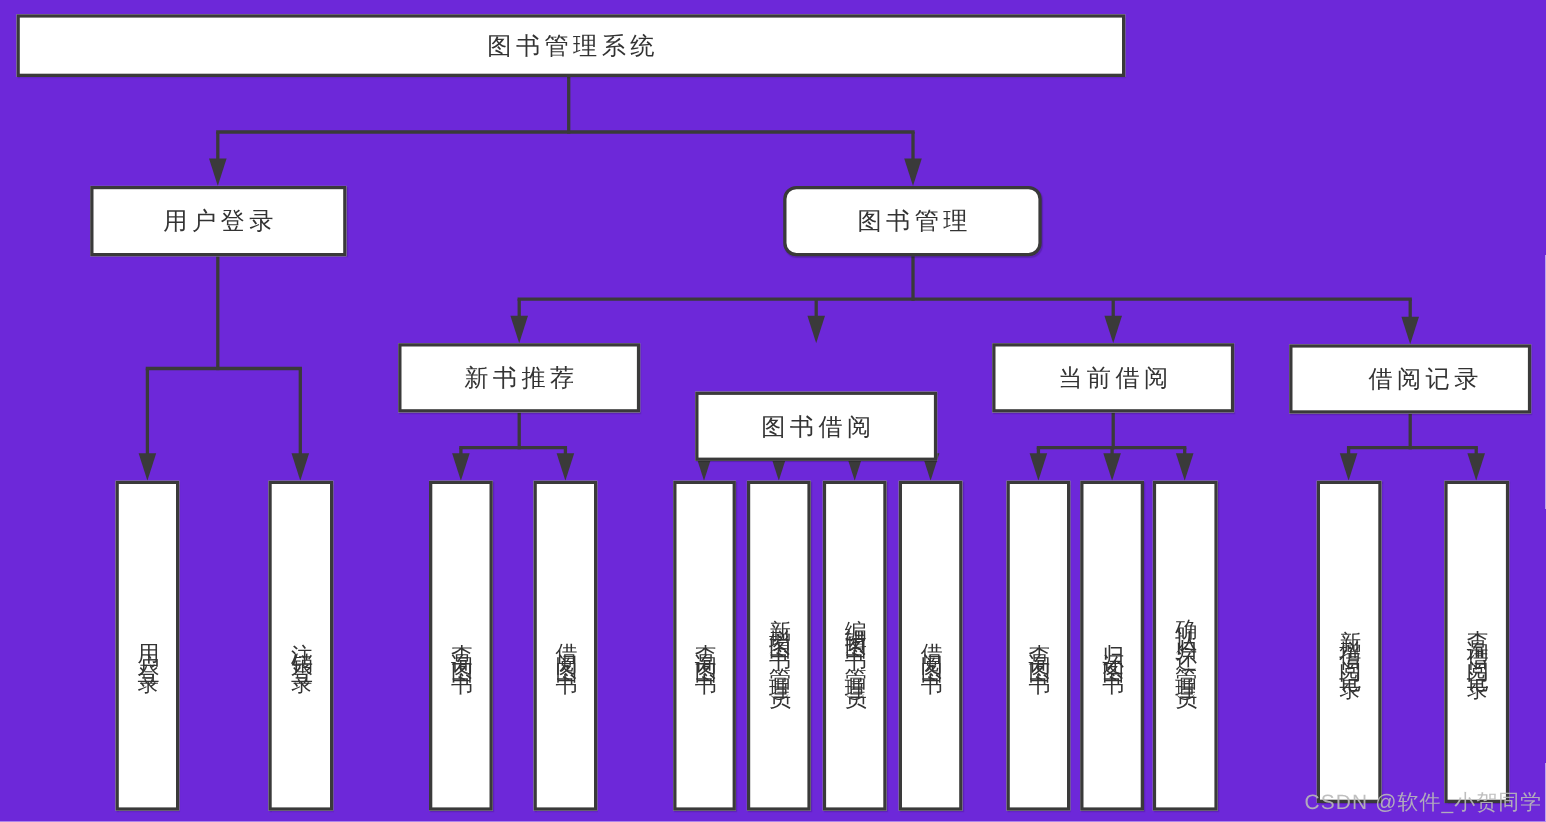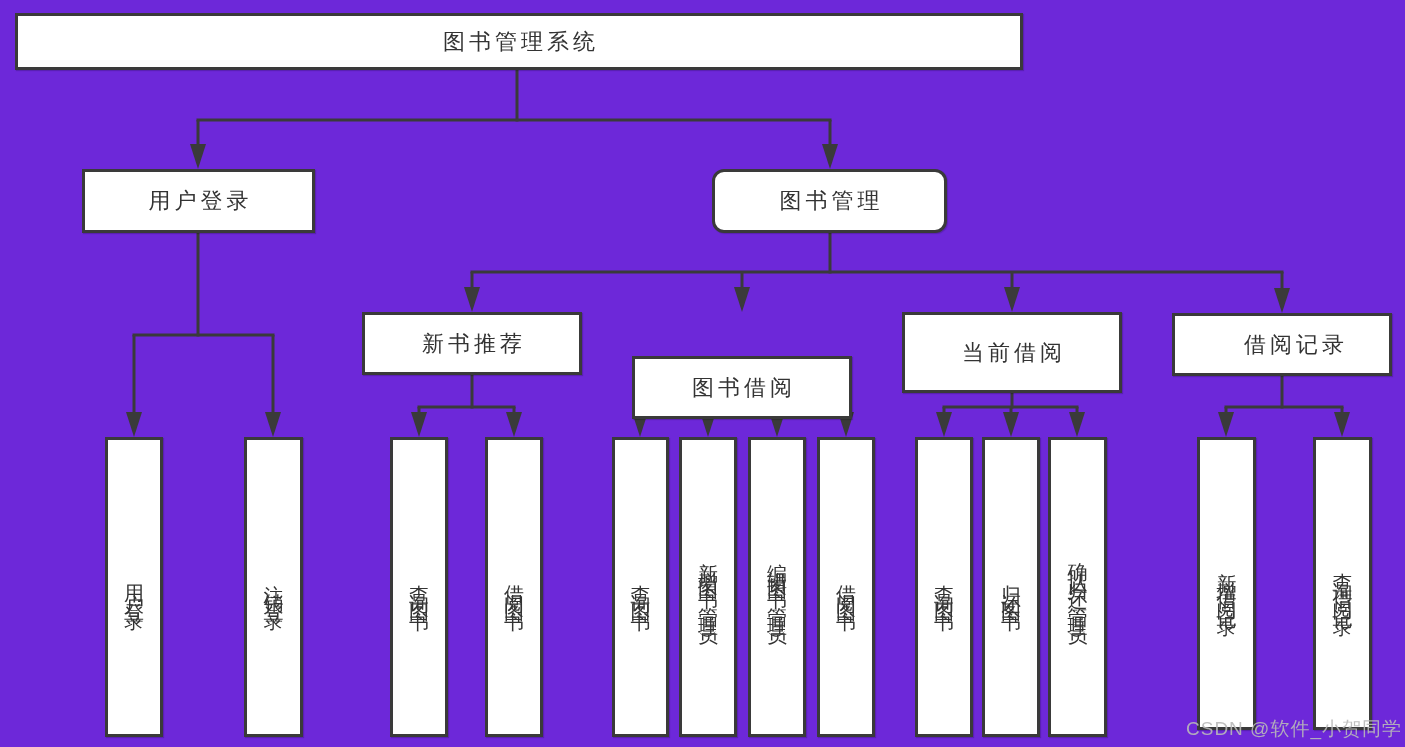--- a/index.html
+++ b/index.html
@@ -139,21 +139,21 @@
   <div class="box h" style="left:712px; top:169px; width:235px; height:64px;border-radius:12px;">
     <span>图书管理</span>
   </div>
 
   <div class="box h" style="left:362px; top:312px; width:220px; height:63px;">
     <span>新书推荐</span>
   </div>
   <div class="box h" style="left:632px; top:312px; width:220px; height:63px;margin-top:44px;">
     <span>图书借阅</span>
   </div>
-  <div class="box h" style="left:902px; top:312px; width:220px; height:81px;">
+  <div class="box h" style="left:902px; top:312px; width:220px; height:63px;">
     <span>当前借阅</span>
   </div>
   <div class="box h" style="left:1172px; top:313px; width:220px; height:63px;padding-left:24px;">
     <span>借阅记录</span>
   </div>
 
   <div class="box v" style="left:105px; top:437px; width:58px; height:300px;">
     <span>用户登录</span>
   </div>
   <div class="box v" style="left:244px; top:437px; width:59px; height:300px;">

